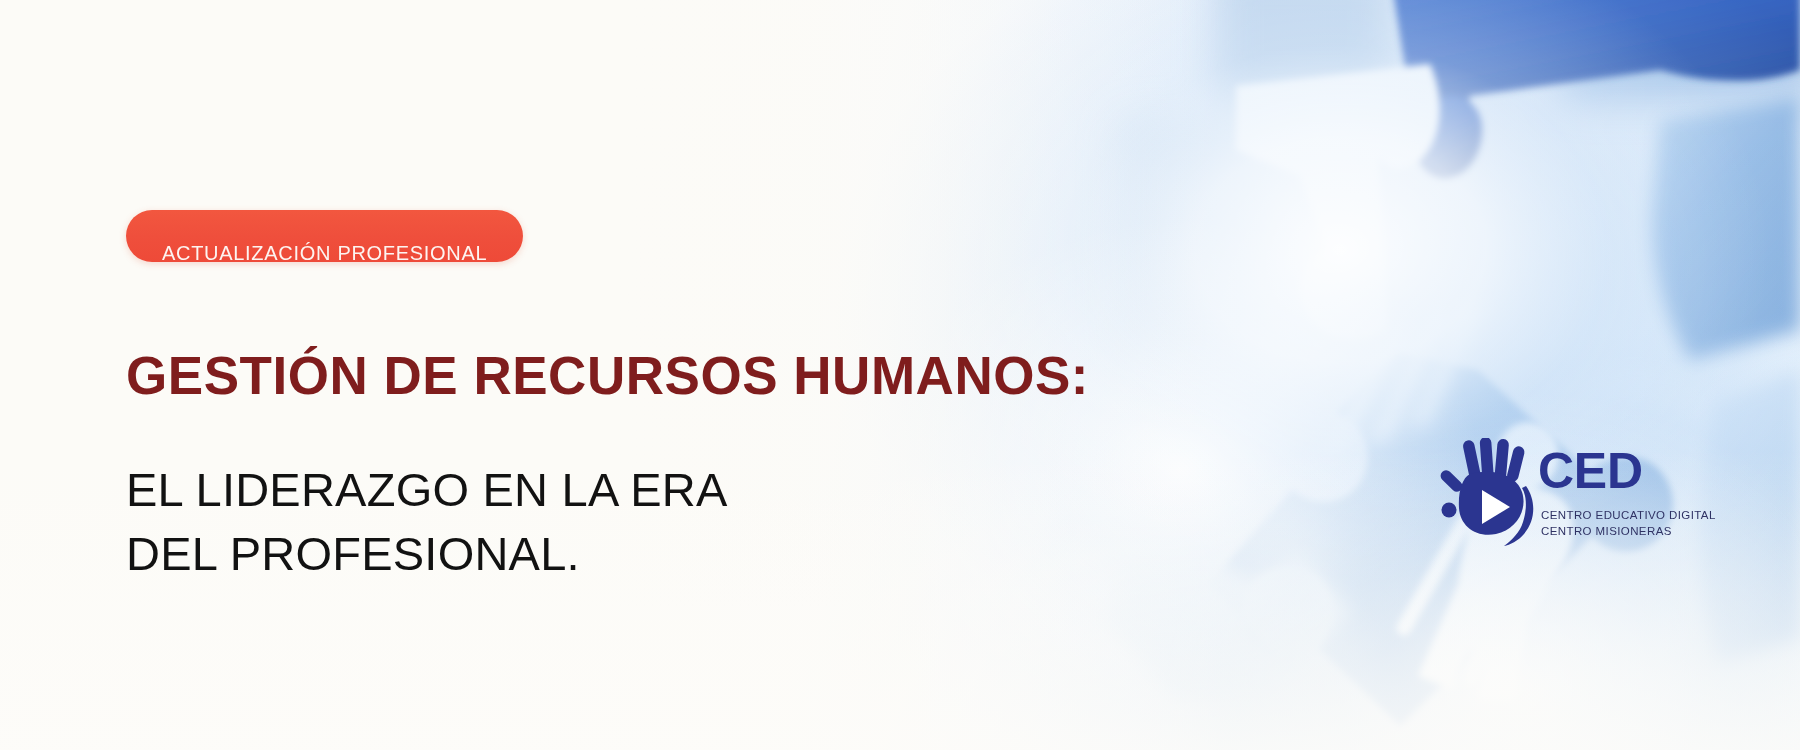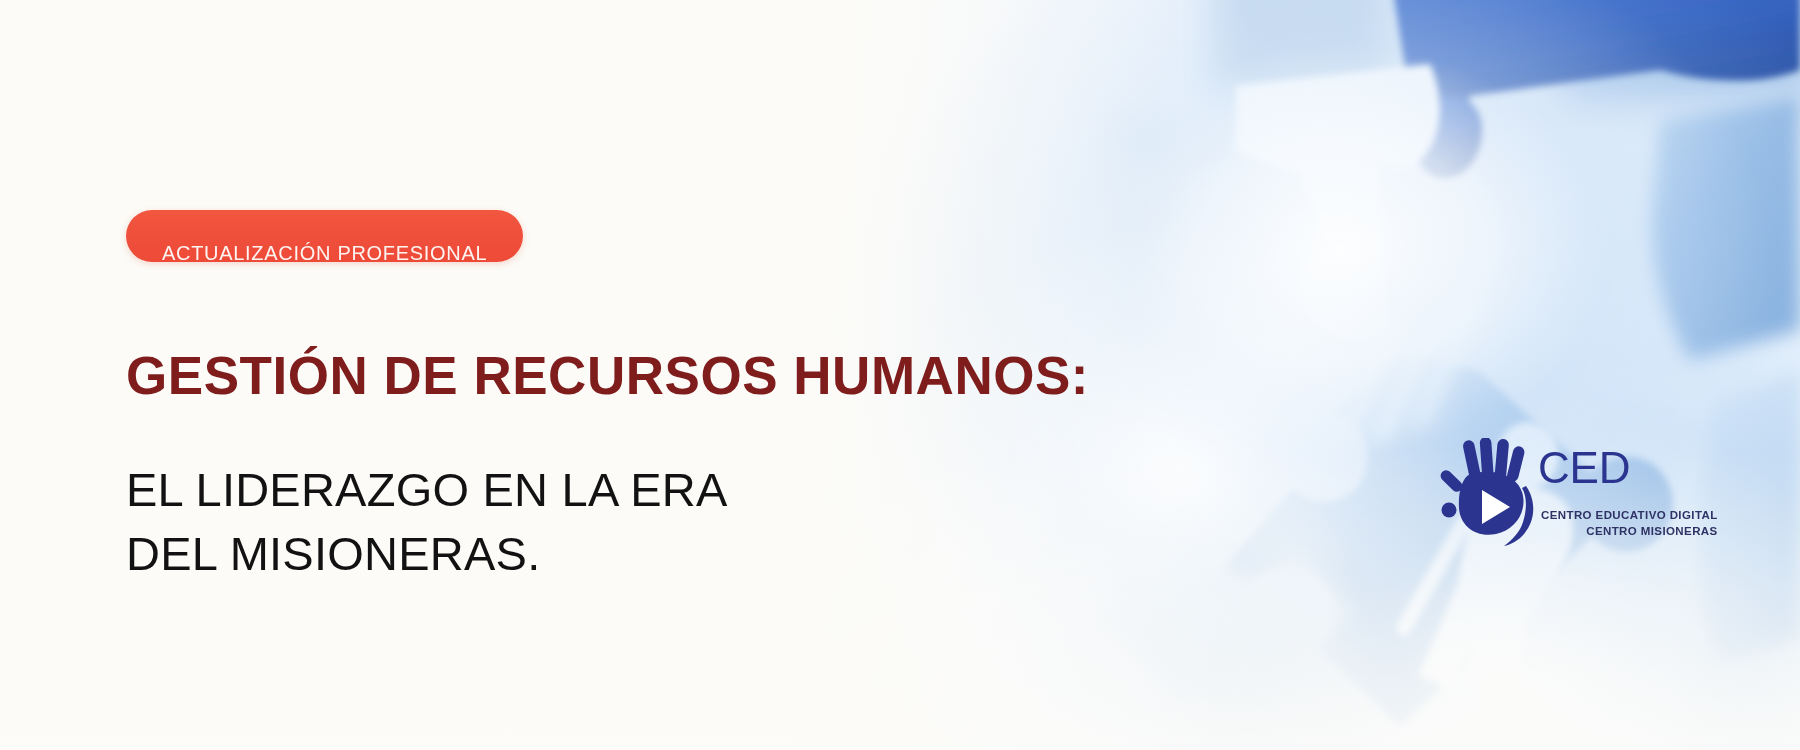--- a/index.html
+++ b/index.html
@@ -171,35 +171,34 @@
     left: 0;
     top: 0;
     width: 102px;
     height: 108px;
   }
   .logo-word {
     position: absolute;
     left: 98px;
     top: 8px;
     color: #2b3590;
-    font-size: 44px;
-    font-weight: 400;
+    font-size: 50px;
+    font-weight: 700;
     letter-spacing: -0.005em;
     line-height: 1;
   }
   .logo-tagline {
     position: absolute;
     left: 101px;
     top: 70px;
     color: #2f3264;
     font-size: 11.5px;
-    font-weight: 700;
+    font-weight: 400;
     letter-spacing: 0.035em;
     line-height: 1.38;
-    text-align: right;
   }
   .logo-tagline span { display: block; white-space: nowrap; }
 </style>
 </head>
 <body>
 
 <div class="banner">
 
   <div class="bg-base"></div>
 
@@ -372,21 +371,21 @@
   <div class="content">
 
     <div class="badge">
       <span class="badge-label">ACTUALIZACIÓN PROFESIONAL</span>
     </div>
 
     <h1 class="headline">GESTIÓN DE RECURSOS HUMANOS:</h1>
 
     <div class="subhead">
       <span class="subhead-line">EL LIDERAZGO EN LA ERA</span>
-      <span class="subhead-line">DEL MISIONERAS.</span>
+      <span class="subhead-line">DEL PROFESIONAL.</span>
     </div>
   </div>
 
   <div class="logo">
 
     <svg class="logo-mark" viewBox="0 0 102 108" aria-hidden="true">
       <g fill="#2b3590">
 
         <rect x="26" y="2" width="11.5" height="40" rx="5.7" transform="rotate(-12 31.75 22)"></rect>
         <rect x="41" y="-1" width="11.5" height="44" rx="5.7" transform="rotate(-4 46.75 21)"></rect>

